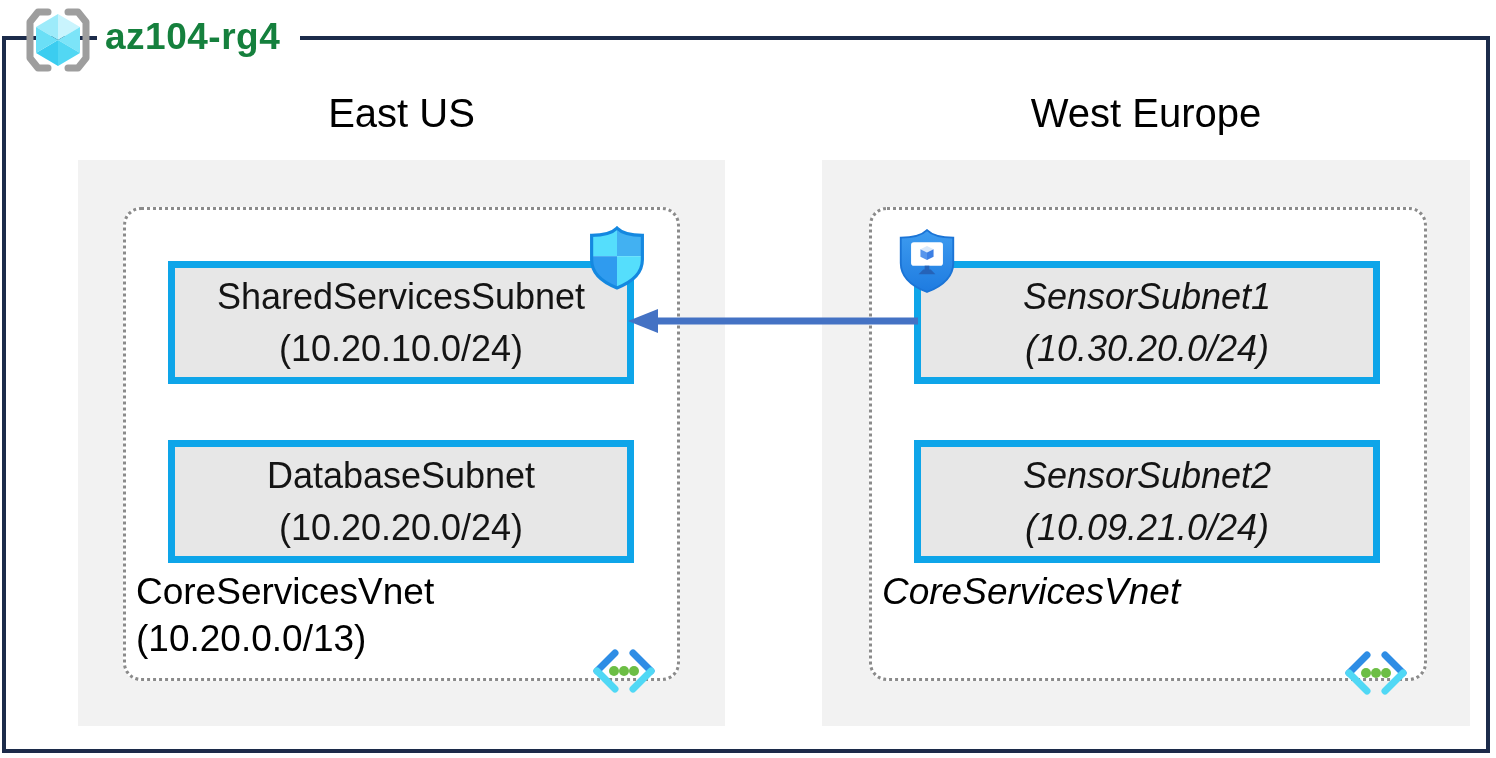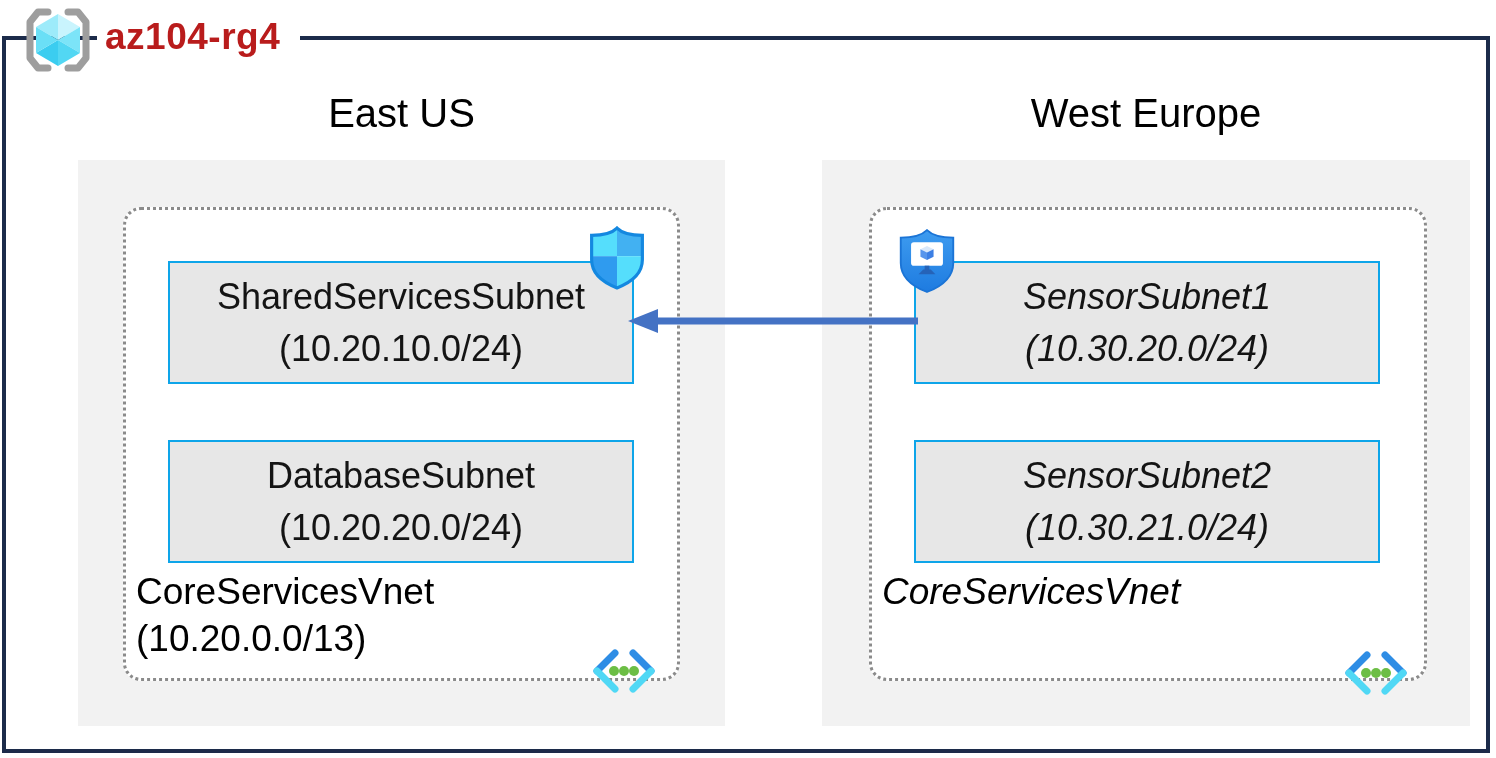--- a/index.html
+++ b/index.html
@@ -9,42 +9,42 @@
   }
   .frame{
     position:absolute;left:2px;top:36px;width:1488px;height:717px;
     border:4px solid #1C2B4A;box-sizing:border-box;background:transparent;
   }
   .rg-badge{position:absolute;left:0;top:0;height:80px;}
   .rg-icon{position:absolute;left:22px;top:5px;}
   .rg-title{
     position:absolute;left:97px;top:12px;background:#ffffff;
     font-size:37px;font-weight:bold;line-height:50px;padding:0 20px 0 8px;
-    letter-spacing:0.5px;color:#b91c1c;white-space:nowrap;
+    letter-spacing:0.5px;color:#15803d;white-space:nowrap;
   }
   .region-heading{
     position:absolute;top:88px;height:50px;text-align:center;
     font-size:40px;line-height:50px;color:#000000;
   }
   .region-heading.left{left:78px;width:647px;}
   .region-heading.right{left:822px;width:648px;}
   .region{
     position:absolute;top:160px;height:566px;background:#F2F2F2;
   }
   .region.left{left:78px;width:647px;}
   .region.right{left:822px;width:648px;}
   .vnet{
     position:absolute;background:#ffffff;
     border:3px dotted #8B8B8B;border-radius:18px;box-sizing:border-box;
   }
   .vnet.left{left:123px;top:207px;width:557px;height:474px;}
   .vnet.right{left:869px;top:207px;width:558px;height:474px;font-style:italic;}
   .subnet{
     position:absolute;left:42px;width:466px;height:123px;box-sizing:border-box;
-    background:#E7E7E7;border:2px solid #0ea5e9;
+    background:#E7E7E7;border:7px solid #0ea5e9;
     display:flex;flex-direction:column;justify-content:center;
     text-align:center;font-size:36px;line-height:52px;color:#141414;
   }
   .subnet.first{top:51px;}
   .subnet.second{top:201px;margin-top:29px;}
   .vnet-label{
     position:absolute;left:10px;top:358px;width:100%;text-align:left;
     font-size:37px;line-height:47px;color:#000000;
   }
   .vnet-icon{position:absolute;}
@@ -97,21 +97,21 @@
   </div>
 
   <div class="region right"></div>
   <div class="vnet right">
     <div class="subnet first">
       <div>SensorSubnet1</div>
       <div>(10.30.20.0/24)</div>
     </div>
     <div class="subnet second">
       <div>SensorSubnet2</div>
-      <div>(10.30.21.0/24)</div>
+      <div>(10.09.21.0/24)</div>
     </div>
     <div class="vnet-label">
       <div>CoreServicesVnet</div>
     </div>
   </div>
 
   <svg class="vnet-icon left" width="66" height="46" viewBox="0 0 66 46">
     <line x1="24" y1="5" x2="6" y2="23" stroke="#2E8DE5" stroke-width="7" stroke-linecap="round"></line>
     <line x1="6" y1="23" x2="24" y2="41" stroke="#50D8F5" stroke-width="7" stroke-linecap="round"></line>
     <line x1="42" y1="5" x2="60" y2="23" stroke="#2E8DE5" stroke-width="7" stroke-linecap="round"></line>

